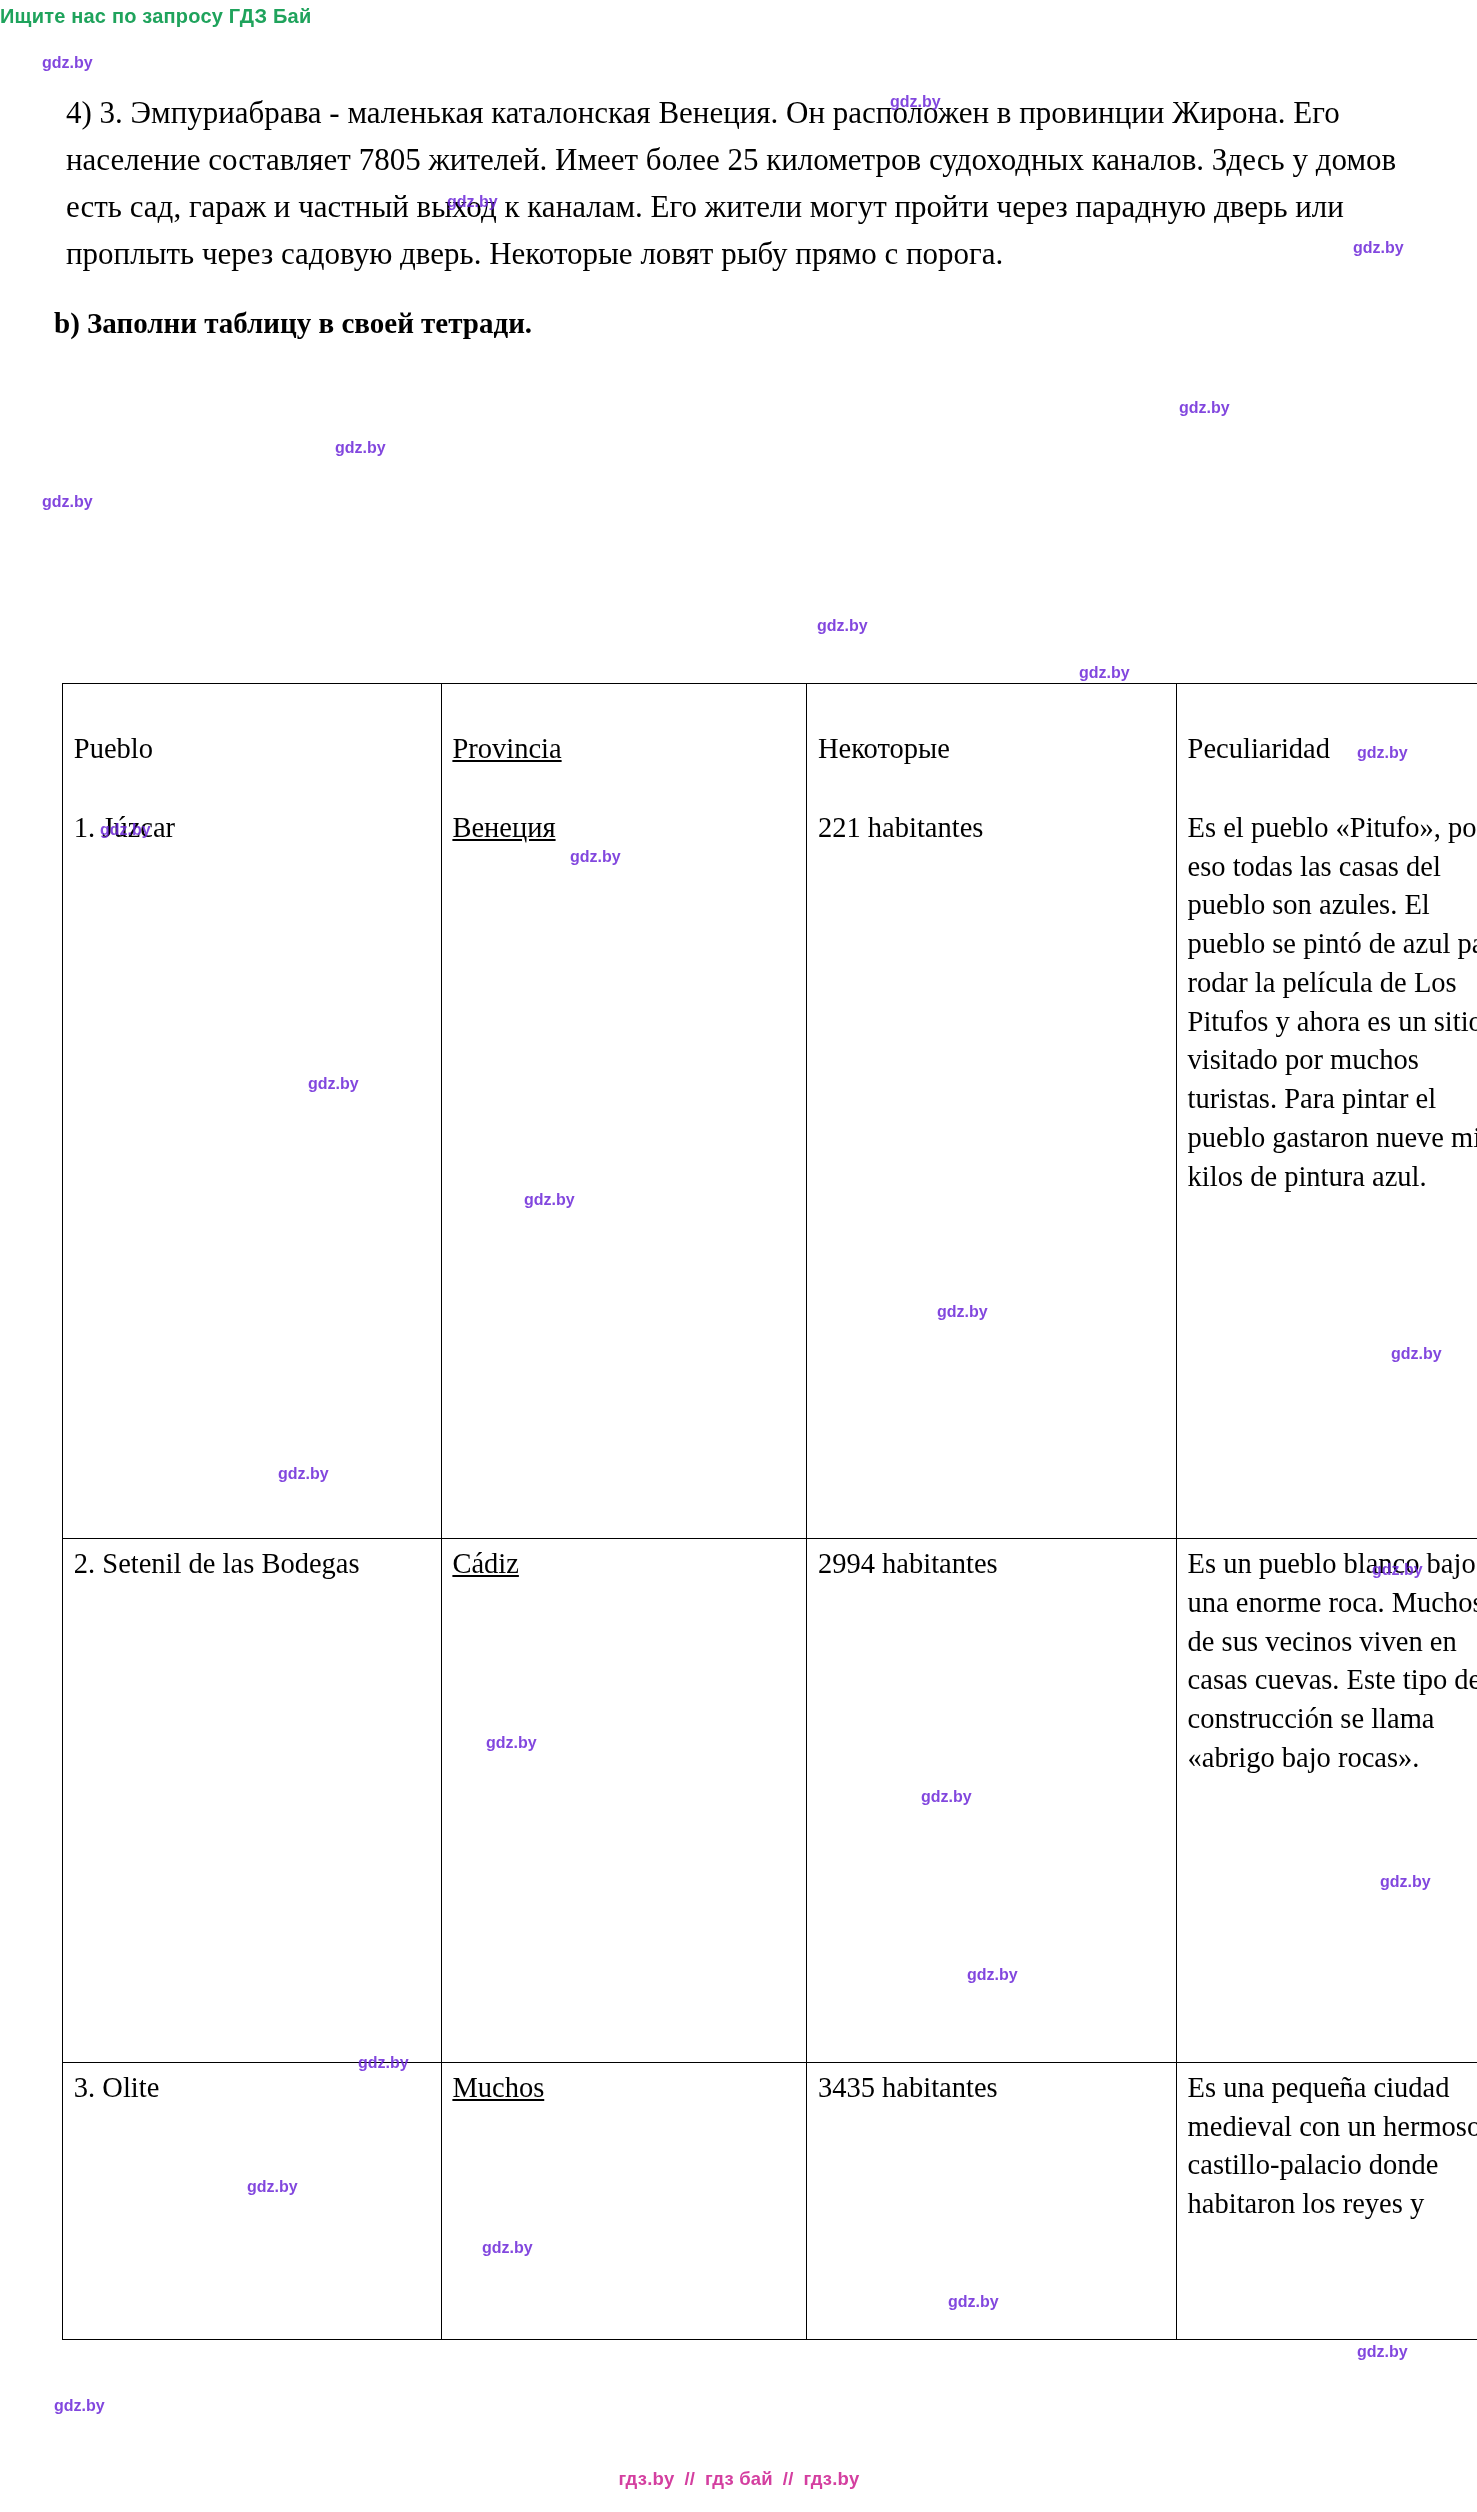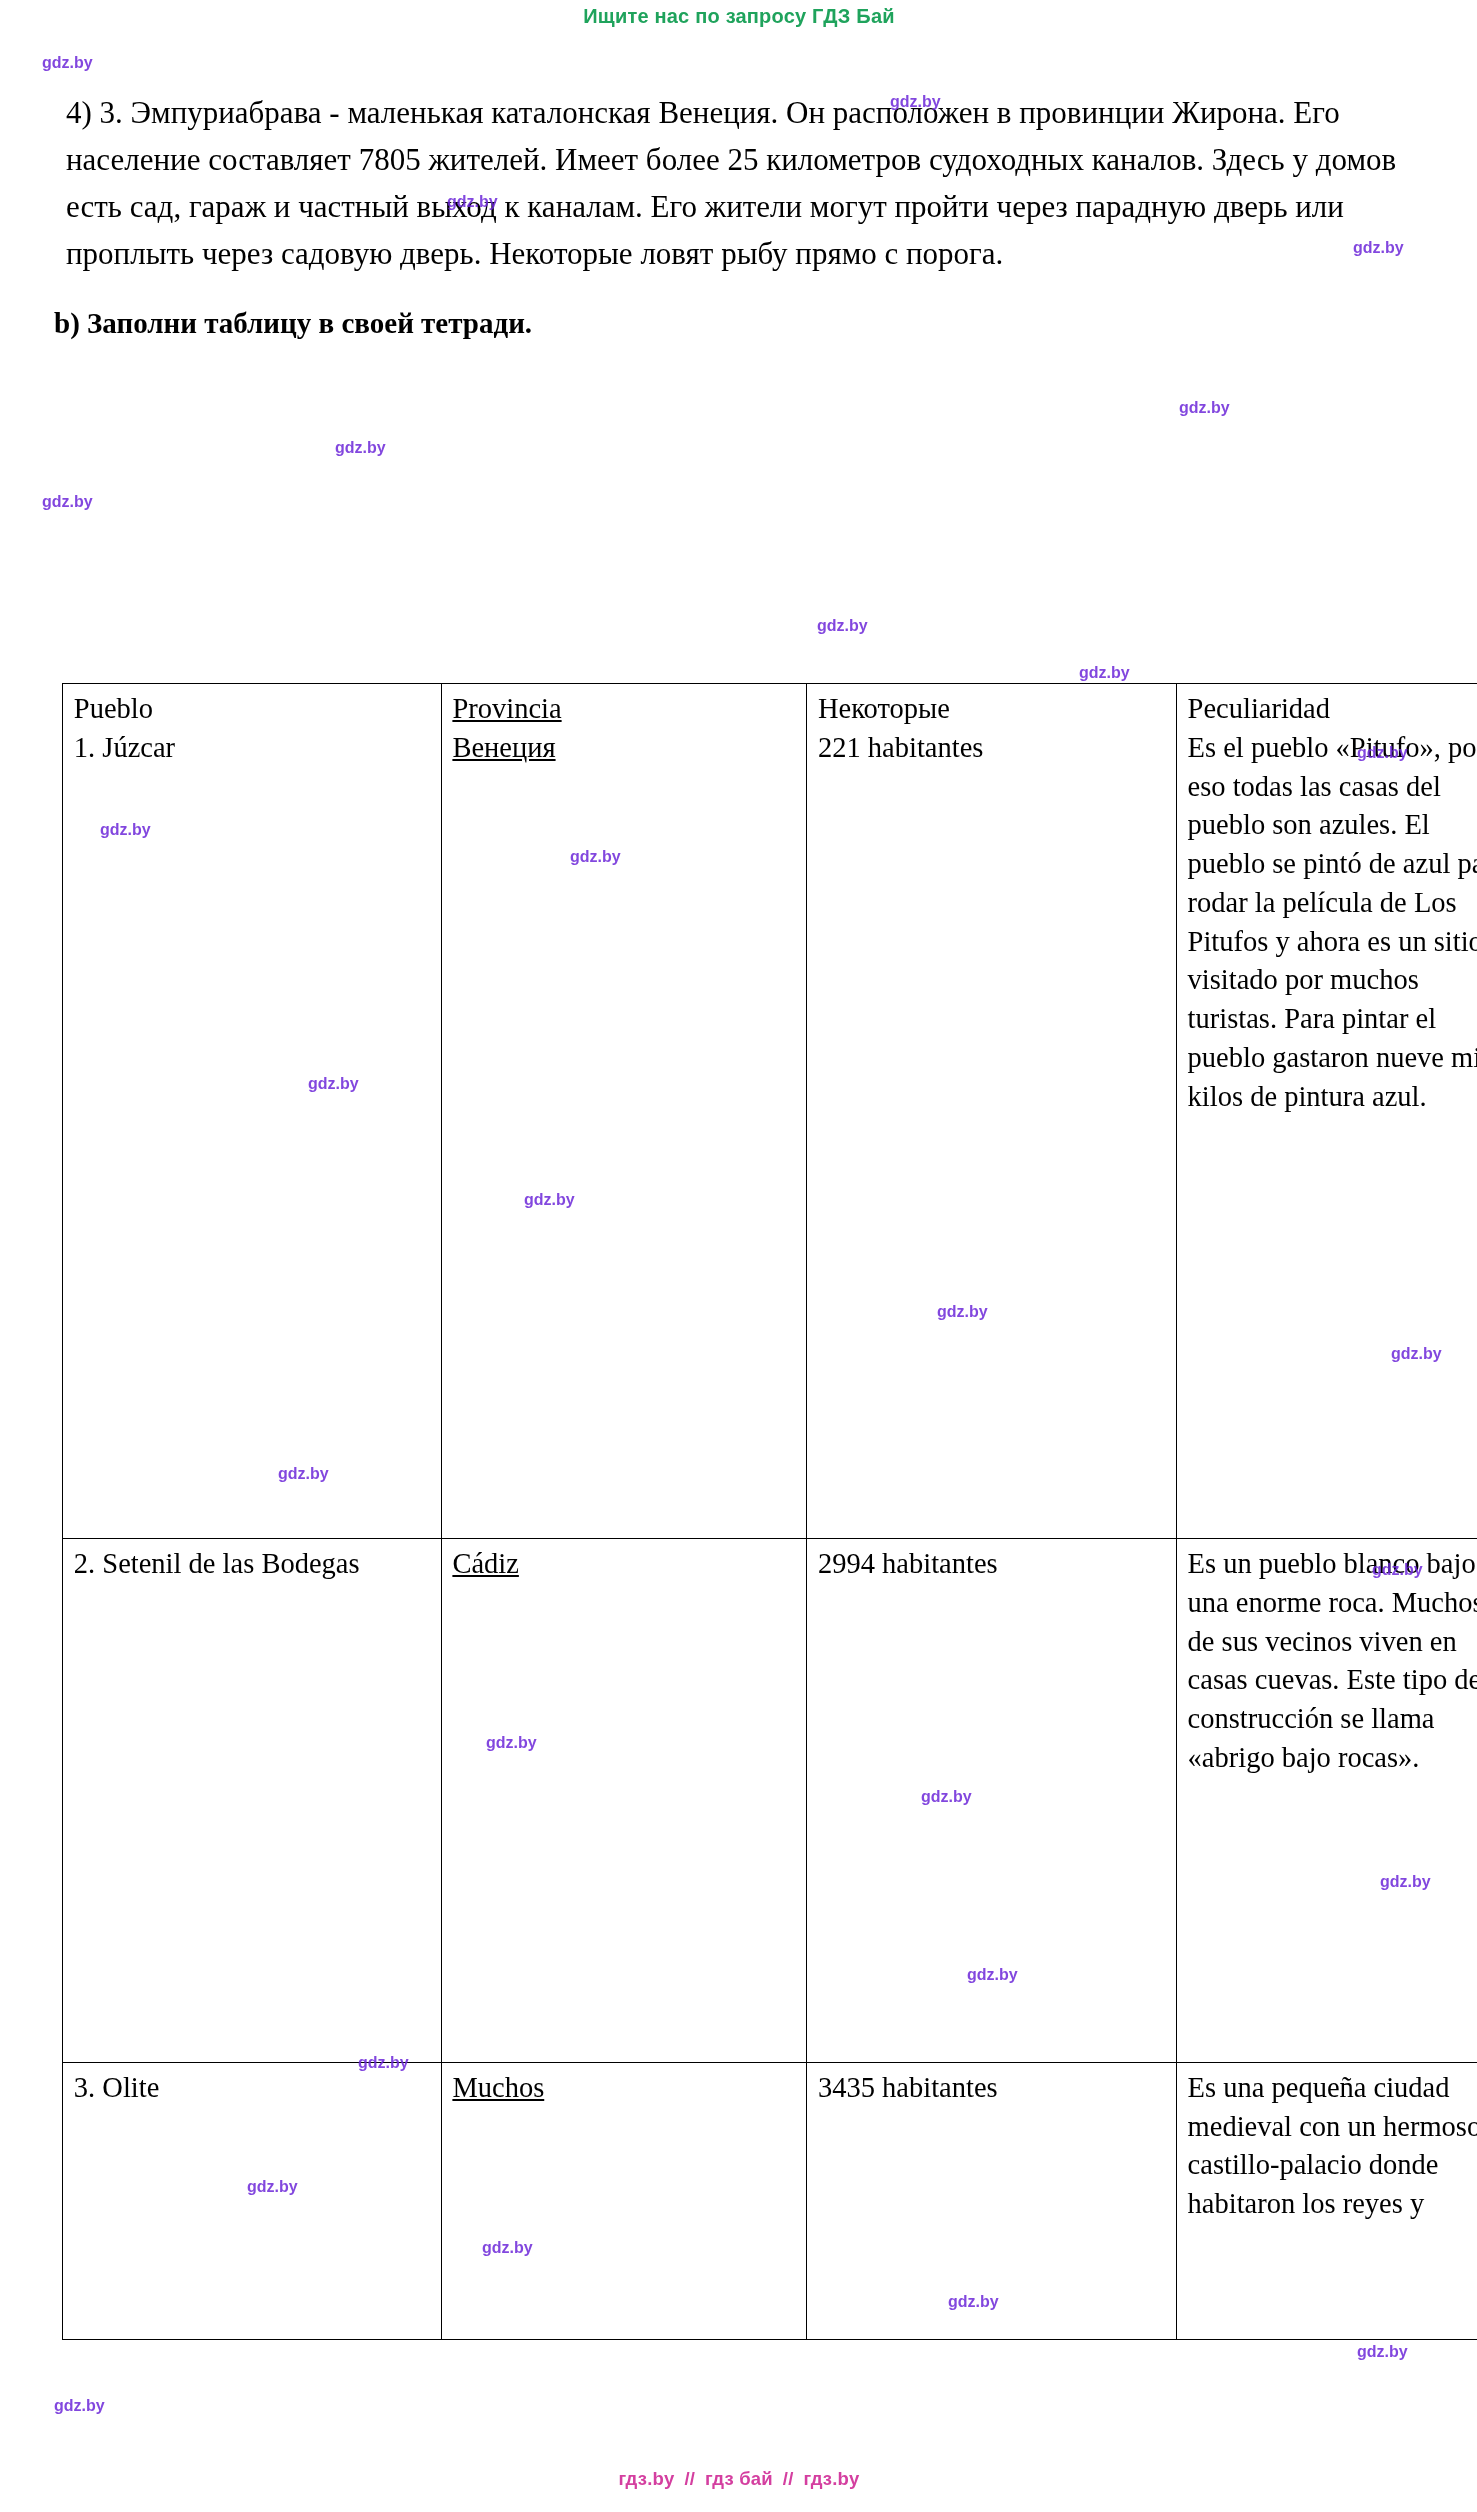--- a/index.html
+++ b/index.html
@@ -15,21 +15,21 @@
     color: #000000;
     overflow: hidden;
   }
 
   
   .top-banner {
     position: absolute;
     top: 4.6px;
     left: 0;
     width: 100%;
-    text-align: center;
+    text-align: left;
     font-family: "Liberation Sans", sans-serif;
     font-weight: bold;
     font-size: 20px;
     color: #1fa35c;
     letter-spacing: 0.2px;
   }
 
   
   .content {
     position: absolute;
@@ -71,21 +71,21 @@
     padding: 6.2px 10.8px 7.7px 10.8px;
     font-size: 28.5px;
     line-height: 1.36;
     font-family: "Liberation Serif", serif;
   }
   .col-1 { width: 356px; }
   .col-2 { width: 343px; text-decoration: underline; }
   .col-3 { width: 347px; }
   .col-4 { width: 326px; }
 
-  .cell-line { display: block; }
+  .cell-line { display: block; margin-top: 40px; }
 
   
   .row-head td { font-size: 28.5px; }
 
   
   .r1 td { height: 840px; }
   .r2 td { height: 509px; }
   .r3 td { height: 262px; }
 
   

